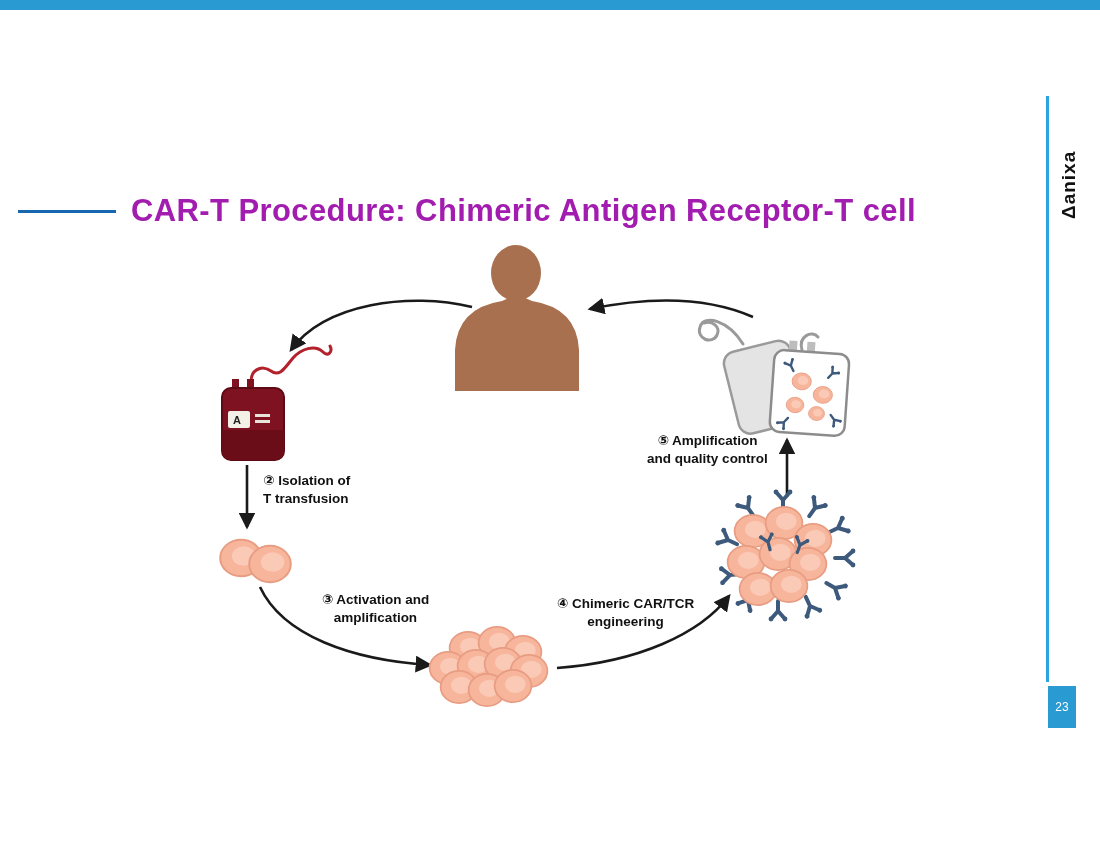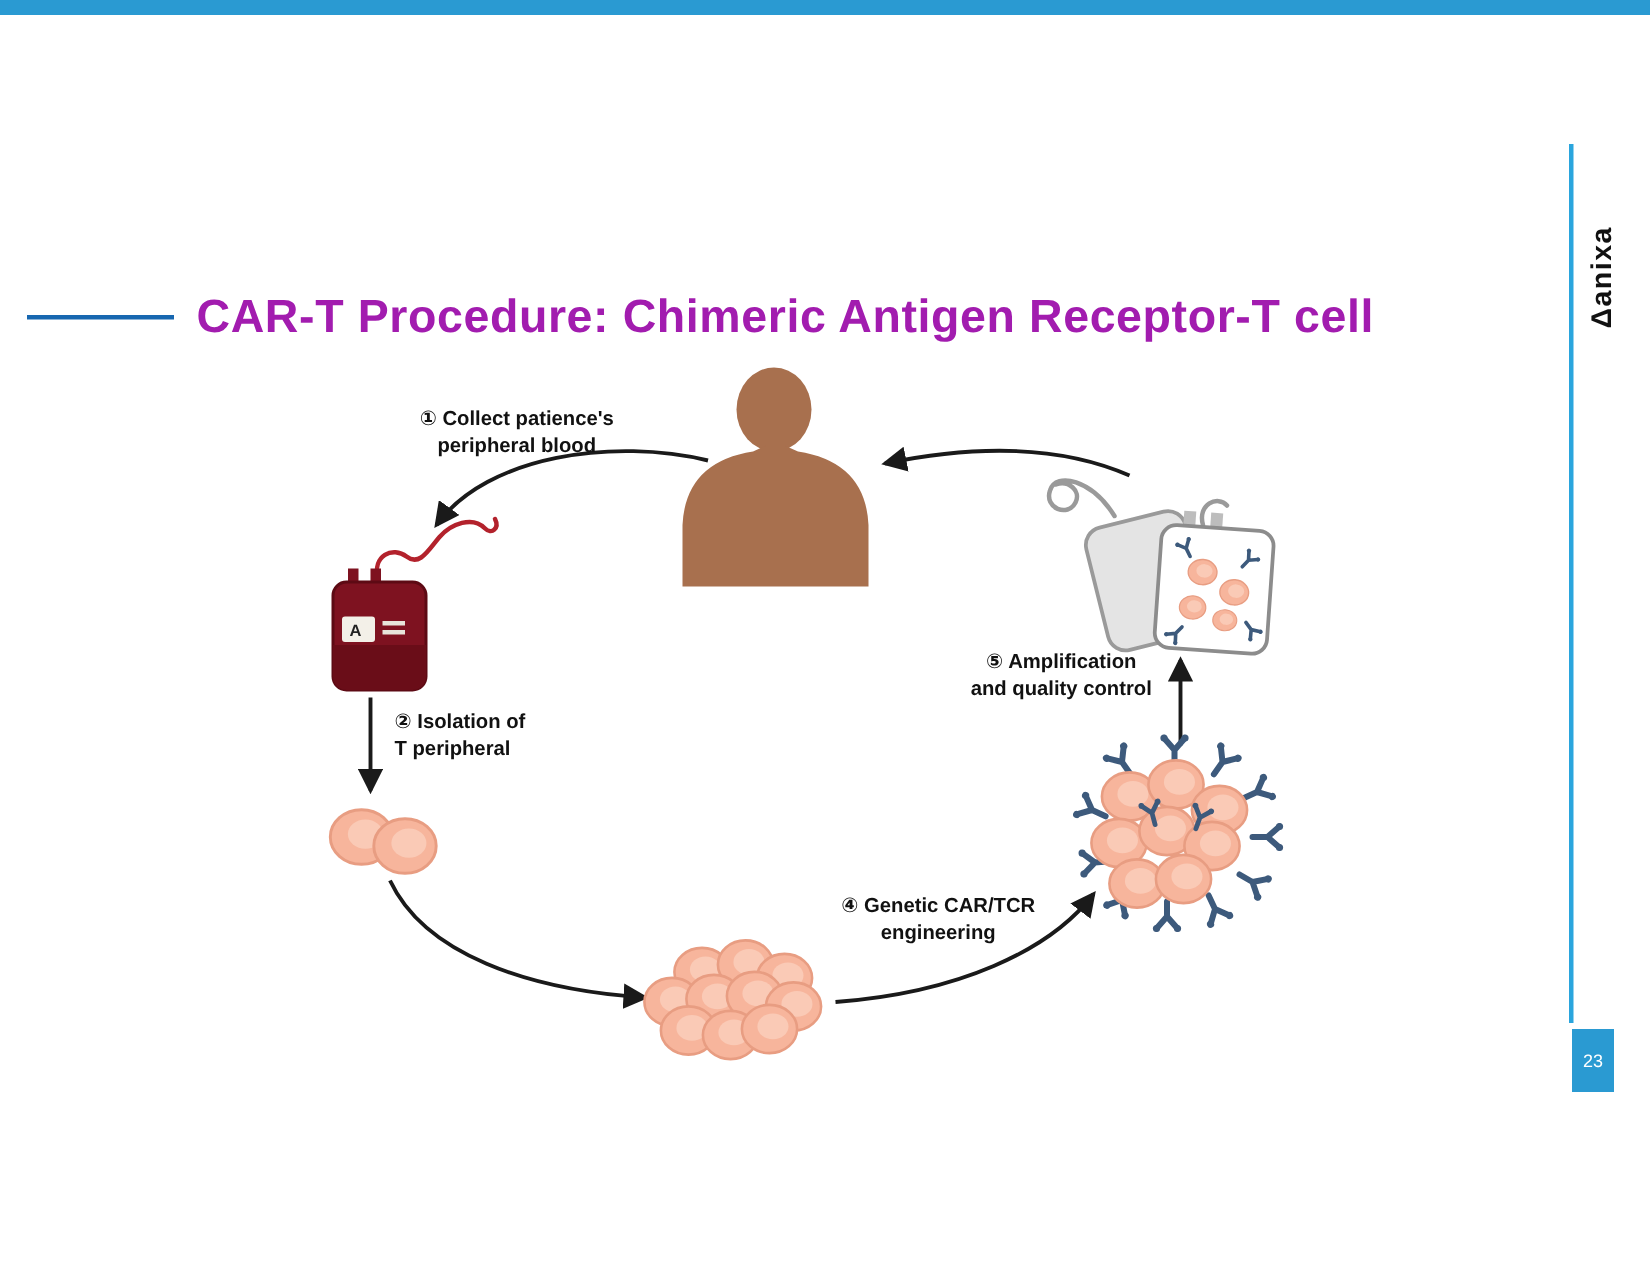--- a/index.html
+++ b/index.html
@@ -137,22 +137,22 @@
         <use href="#receptor" transform="translate(836,418) rotate(140) scale(0.6)"></use>
         <use href="#receptor" transform="translate(786,424) rotate(-140) scale(0.6)"></use>
         <use href="#cell" transform="translate(801,382) scale(0.6)"></use>
         <use href="#cell" transform="translate(823,394) scale(0.6)"></use>
         <use href="#cell" transform="translate(796,406) scale(0.55)"></use>
         <use href="#cell" transform="translate(818,413) scale(0.5)"></use>
       </g>
     </g>
   </svg>
 
-  <div class="step-label step-1">① Collect patience's
-peripheral blood</div>
   <div class="step-label step-2">② Isolation of
-T peripheral</div>
-  <div class="step-label step-4">④ Genetic CAR/TCR
+T transfusion</div>
+  <div class="step-label step-3">③ Activation and
+amplification</div>
+  <div class="step-label step-4">④ Chimeric CAR/TCR
 engineering</div>
   <div class="step-label step-5">⑤ Amplification
 and quality control</div>
 
 </div>
 
 </body></html>

